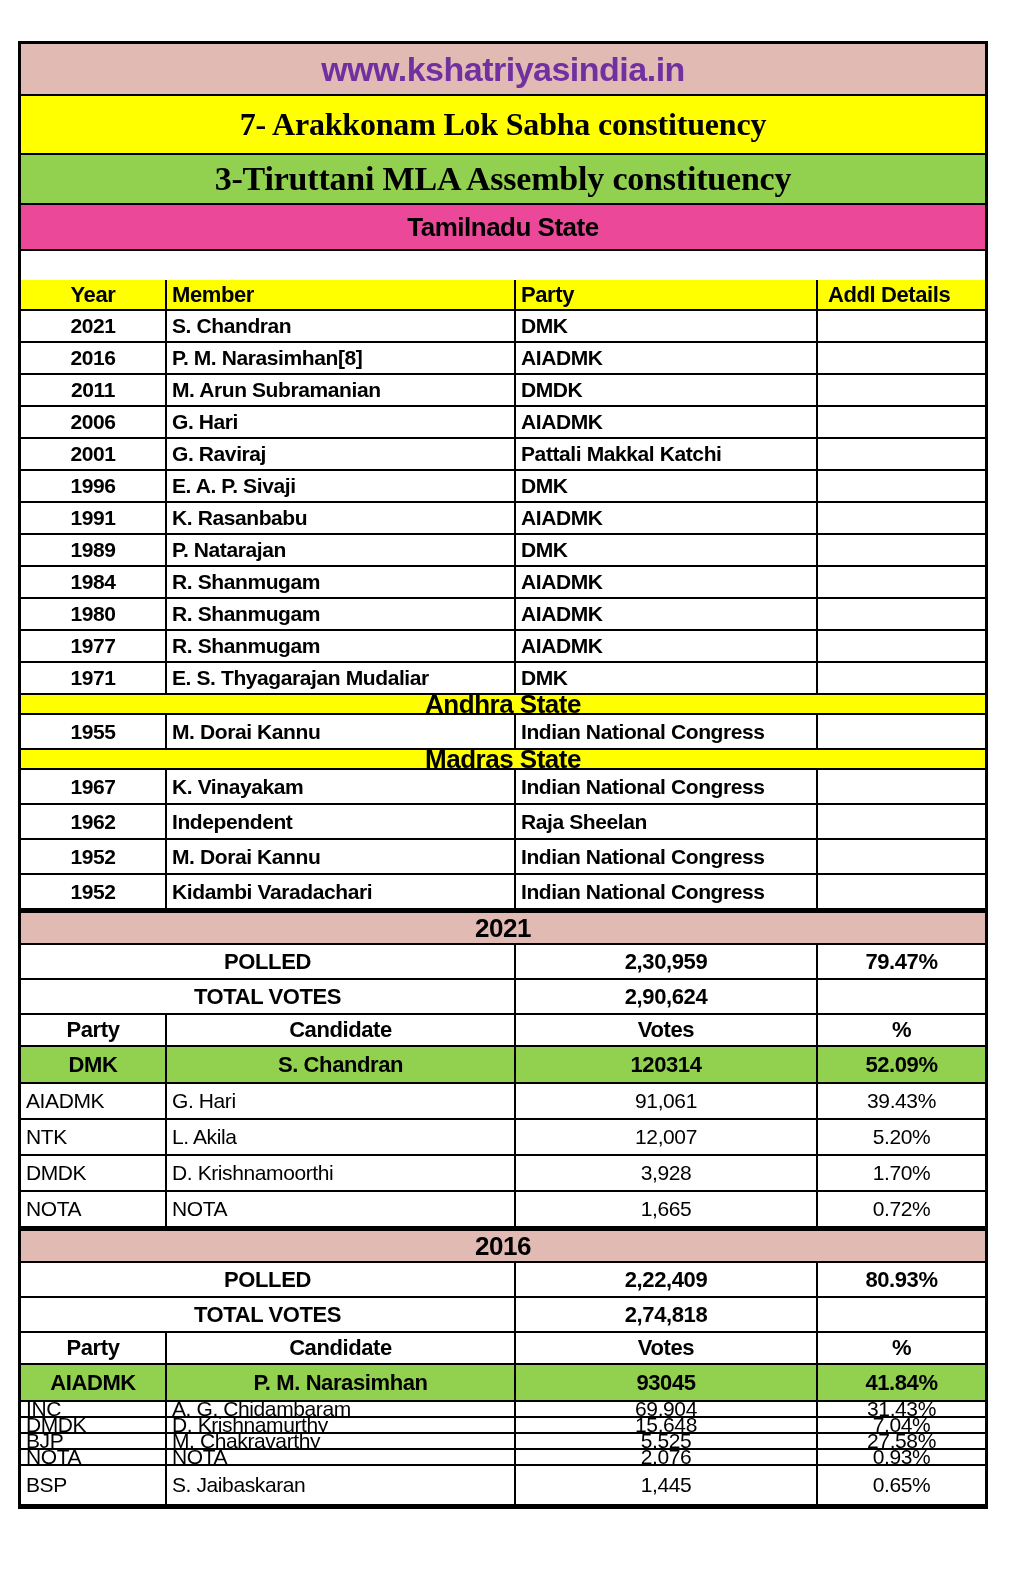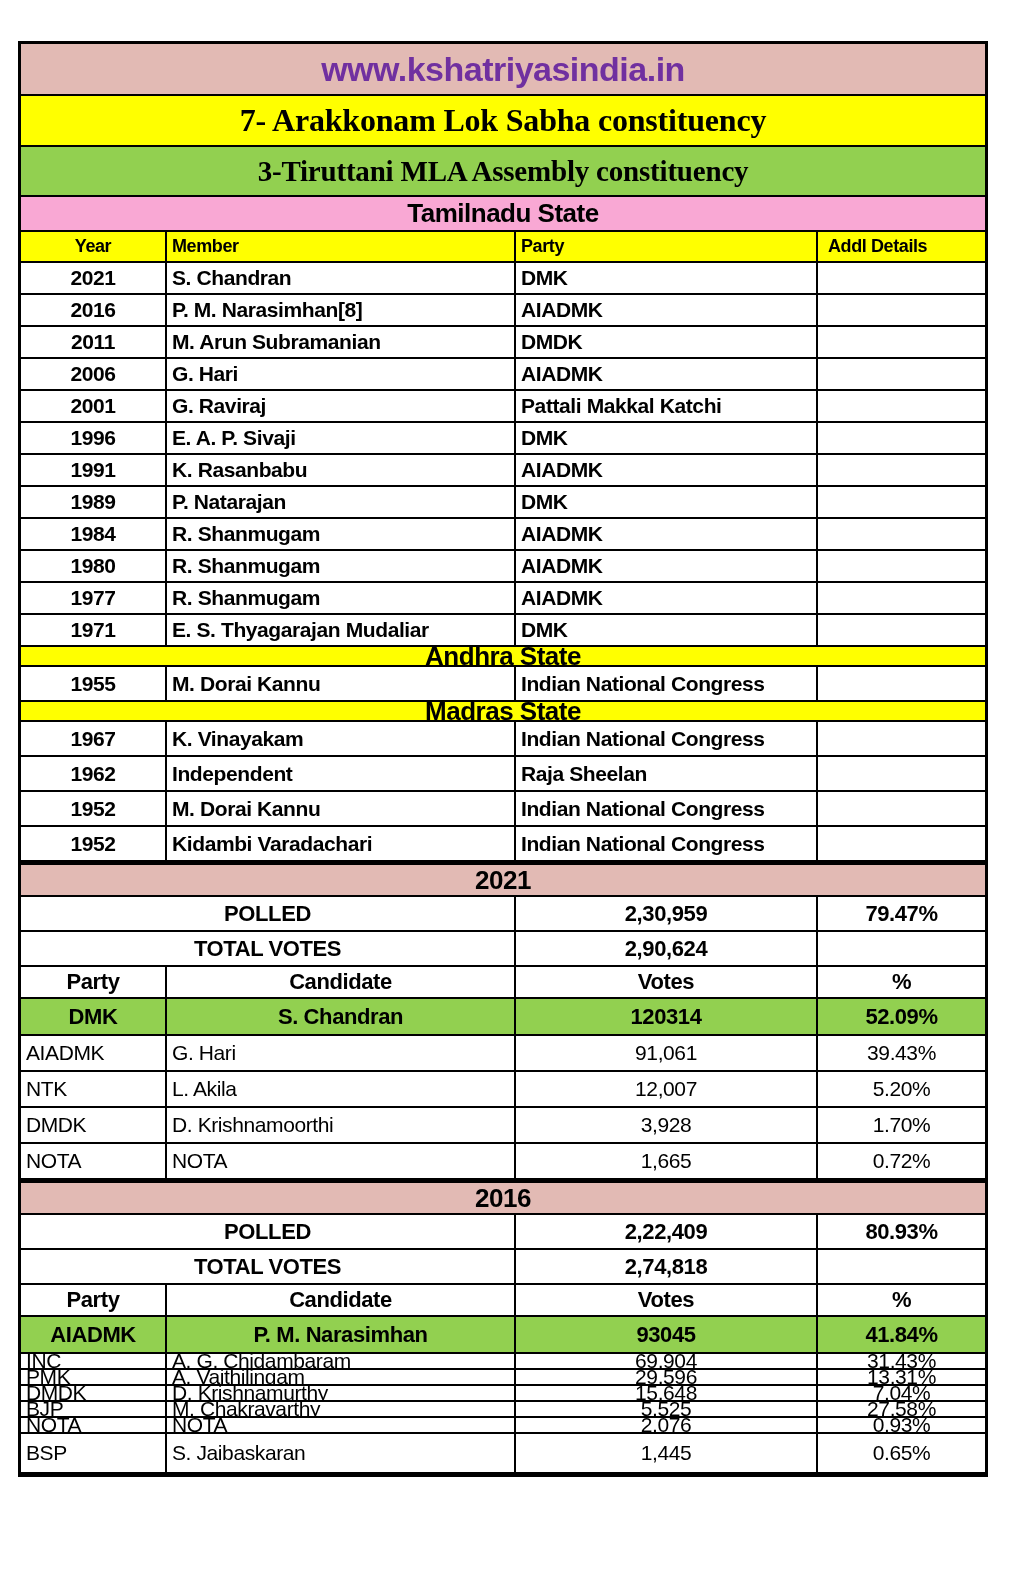--- a/index.html
+++ b/index.html
@@ -34,30 +34,30 @@
   .cell.center{justify-content:center;padding:0 2px;}
   .cell.left{justify-content:flex-start;}
   .span2{grid-column:1 / 3;}
   
   .band{
     display:flex;align-items:center;justify-content:center;
     border-bottom:2px solid var(--grid);box-sizing:border-box;letter-spacing:-0.2px;
   }
   .site-band{height:52px;background:var(--site-band-bg);}
   .site-band .txt{color:var(--site-text);font-size:34px;font-weight:bold;letter-spacing:-0.5px;}
-  .lok-band{height:51px;background:var(--lok-band-bg);text-align:right;}
+  .lok-band{height:59px;background:var(--lok-band-bg);text-align:right;}
   .lok-band .txt{font-family:"Liberation Serif", serif;font-size:32px;font-weight:bold;}
   .asm-band{height:50px;background:var(--assembly-band-bg);}
-  .asm-band .txt{font-family:"Liberation Serif", serif;font-size:29px;font-weight:bold;}
-  .state-band-white{height:35px;background:#f9a8d4;}
+  .asm-band .txt{font-family:"Liberation Serif", serif;font-size:34px;font-weight:bold;}
+  .state-band-white{height:46px;background:#ec4899;}
   .state-band-white .txt{font-size:26px;font-weight:bold;letter-spacing:-0.5px;}
   .state-banner{height:20px;background:var(--state-banner-bg);}
   .state-banner .txt{font-size:26px;font-weight:bold;letter-spacing:-0.5px;}
   
-  .m-head .cell{background:var(--header-row-bg);font-size:18px;font-weight:bold;height:31px;}
+  .m-head .cell{background:var(--header-row-bg);font-size:22px;font-weight:bold;height:31px;margin-top:29px;}
   .m-row .cell{font-size:21px;font-weight:bold;height:32px;}
   .g-late .cell{height:35px;}
   
   .e-band{height:35px;background:var(--year-band-bg);border-top:3px solid var(--grid);}
   .e-band .txt{font-size:26px;font-weight:bold;letter-spacing:-0.5px;}
   .e-stat .cell{height:35px;font-size:22px;font-weight:bold;}
   .e-head .cell{height:32px;font-size:22px;font-weight:bold;}
   .e-win .cell{height:37px;font-size:22px;font-weight:bold;background:var(--winner-row-bg);}
   .e0 .e-row .cell{height:36px;font-size:21px;font-weight:normal;}
   .e1 .e-row .cell{height:16px;font-size:21px;font-weight:normal;}
@@ -280,26 +280,20 @@
           <div class="cell center">93045</div>
           <div class="cell center">41.84%</div>
         </div>
         <div class="grid-row e-row">
           <div class="cell left">INC</div>
           <div class="cell left">A. G. Chidambaram</div>
           <div class="cell center">69,904</div>
           <div class="cell center">31.43%</div>
         </div>
         <div class="grid-row e-row">
-          <div class="cell left">PMK</div>
-          <div class="cell left">A. Vaithilingam</div>
-          <div class="cell center">29,596</div>
-          <div class="cell center">13.31%</div>
-        </div>
-        <div class="grid-row e-row">
           <div class="cell left">DMDK</div>
           <div class="cell left">D. Krishnamurthy</div>
           <div class="cell center">15,648</div>
           <div class="cell center">7.04%</div>
         </div>
         <div class="grid-row e-row">
           <div class="cell left">BJP</div>
           <div class="cell left">M. Chakravarthy</div>
           <div class="cell center">5,525</div>
           <div class="cell center">27.58%</div>

